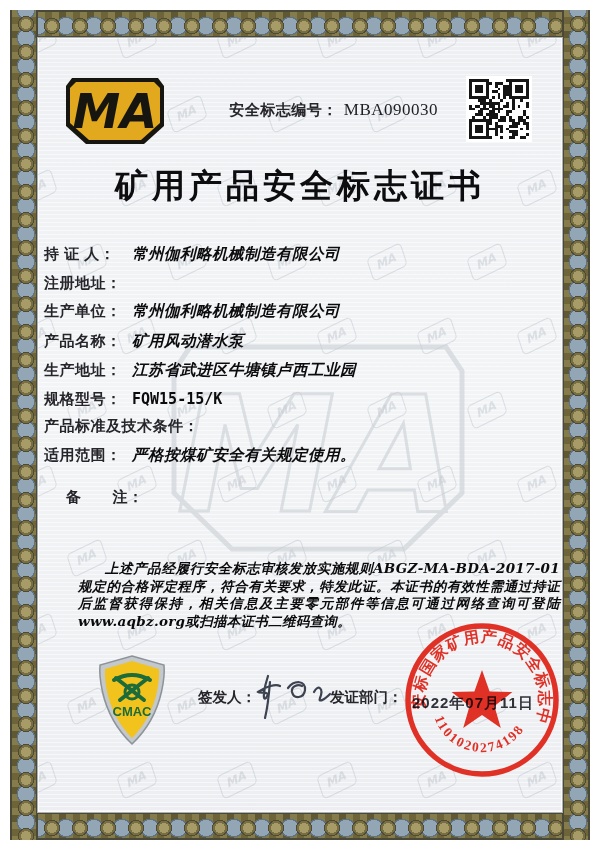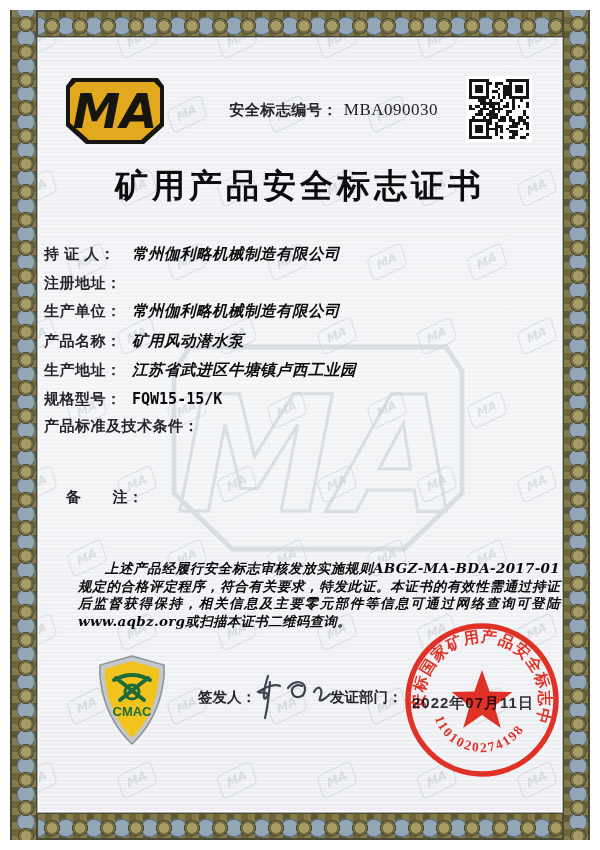--- a/index.html
+++ b/index.html
@@ -631,20 +631,24 @@
         <span class="lbl">生产地址：</span>
         <span class="fval">江苏省武进区牛塘镇卢西工业园</span>
       </div>
       <div class="frow">
         <span class="lbl">规格型号：</span>
         <span class="fval model">FQW15-15/K</span>
       </div>
       <div class="frow">
         <span class="lbl wide">产品标准及技术条件：</span>
       </div>
+      <div class="frow">
+        <span class="lbl">适用范围：</span>
+        <span class="fval">严格按煤矿安全有关规定使用。</span>
+      </div>
     </div>
 
 
     <div class="remark">
       <span class="lbl">备　　注：</span>
       <span class="fval"></span>
     </div>
 
     <div class="statement">上述产品经履行安全标志审核发放实施规则ABGZ-MA-BDA-2017-01规定的合格评定程序，符合有关要求，特发此证。本证书的有效性需通过持证后监督获得保持，相关信息及主要零元部件等信息可通过网络查询可登陆www.aqbz.org或扫描本证书二维码查询。</div>
 

